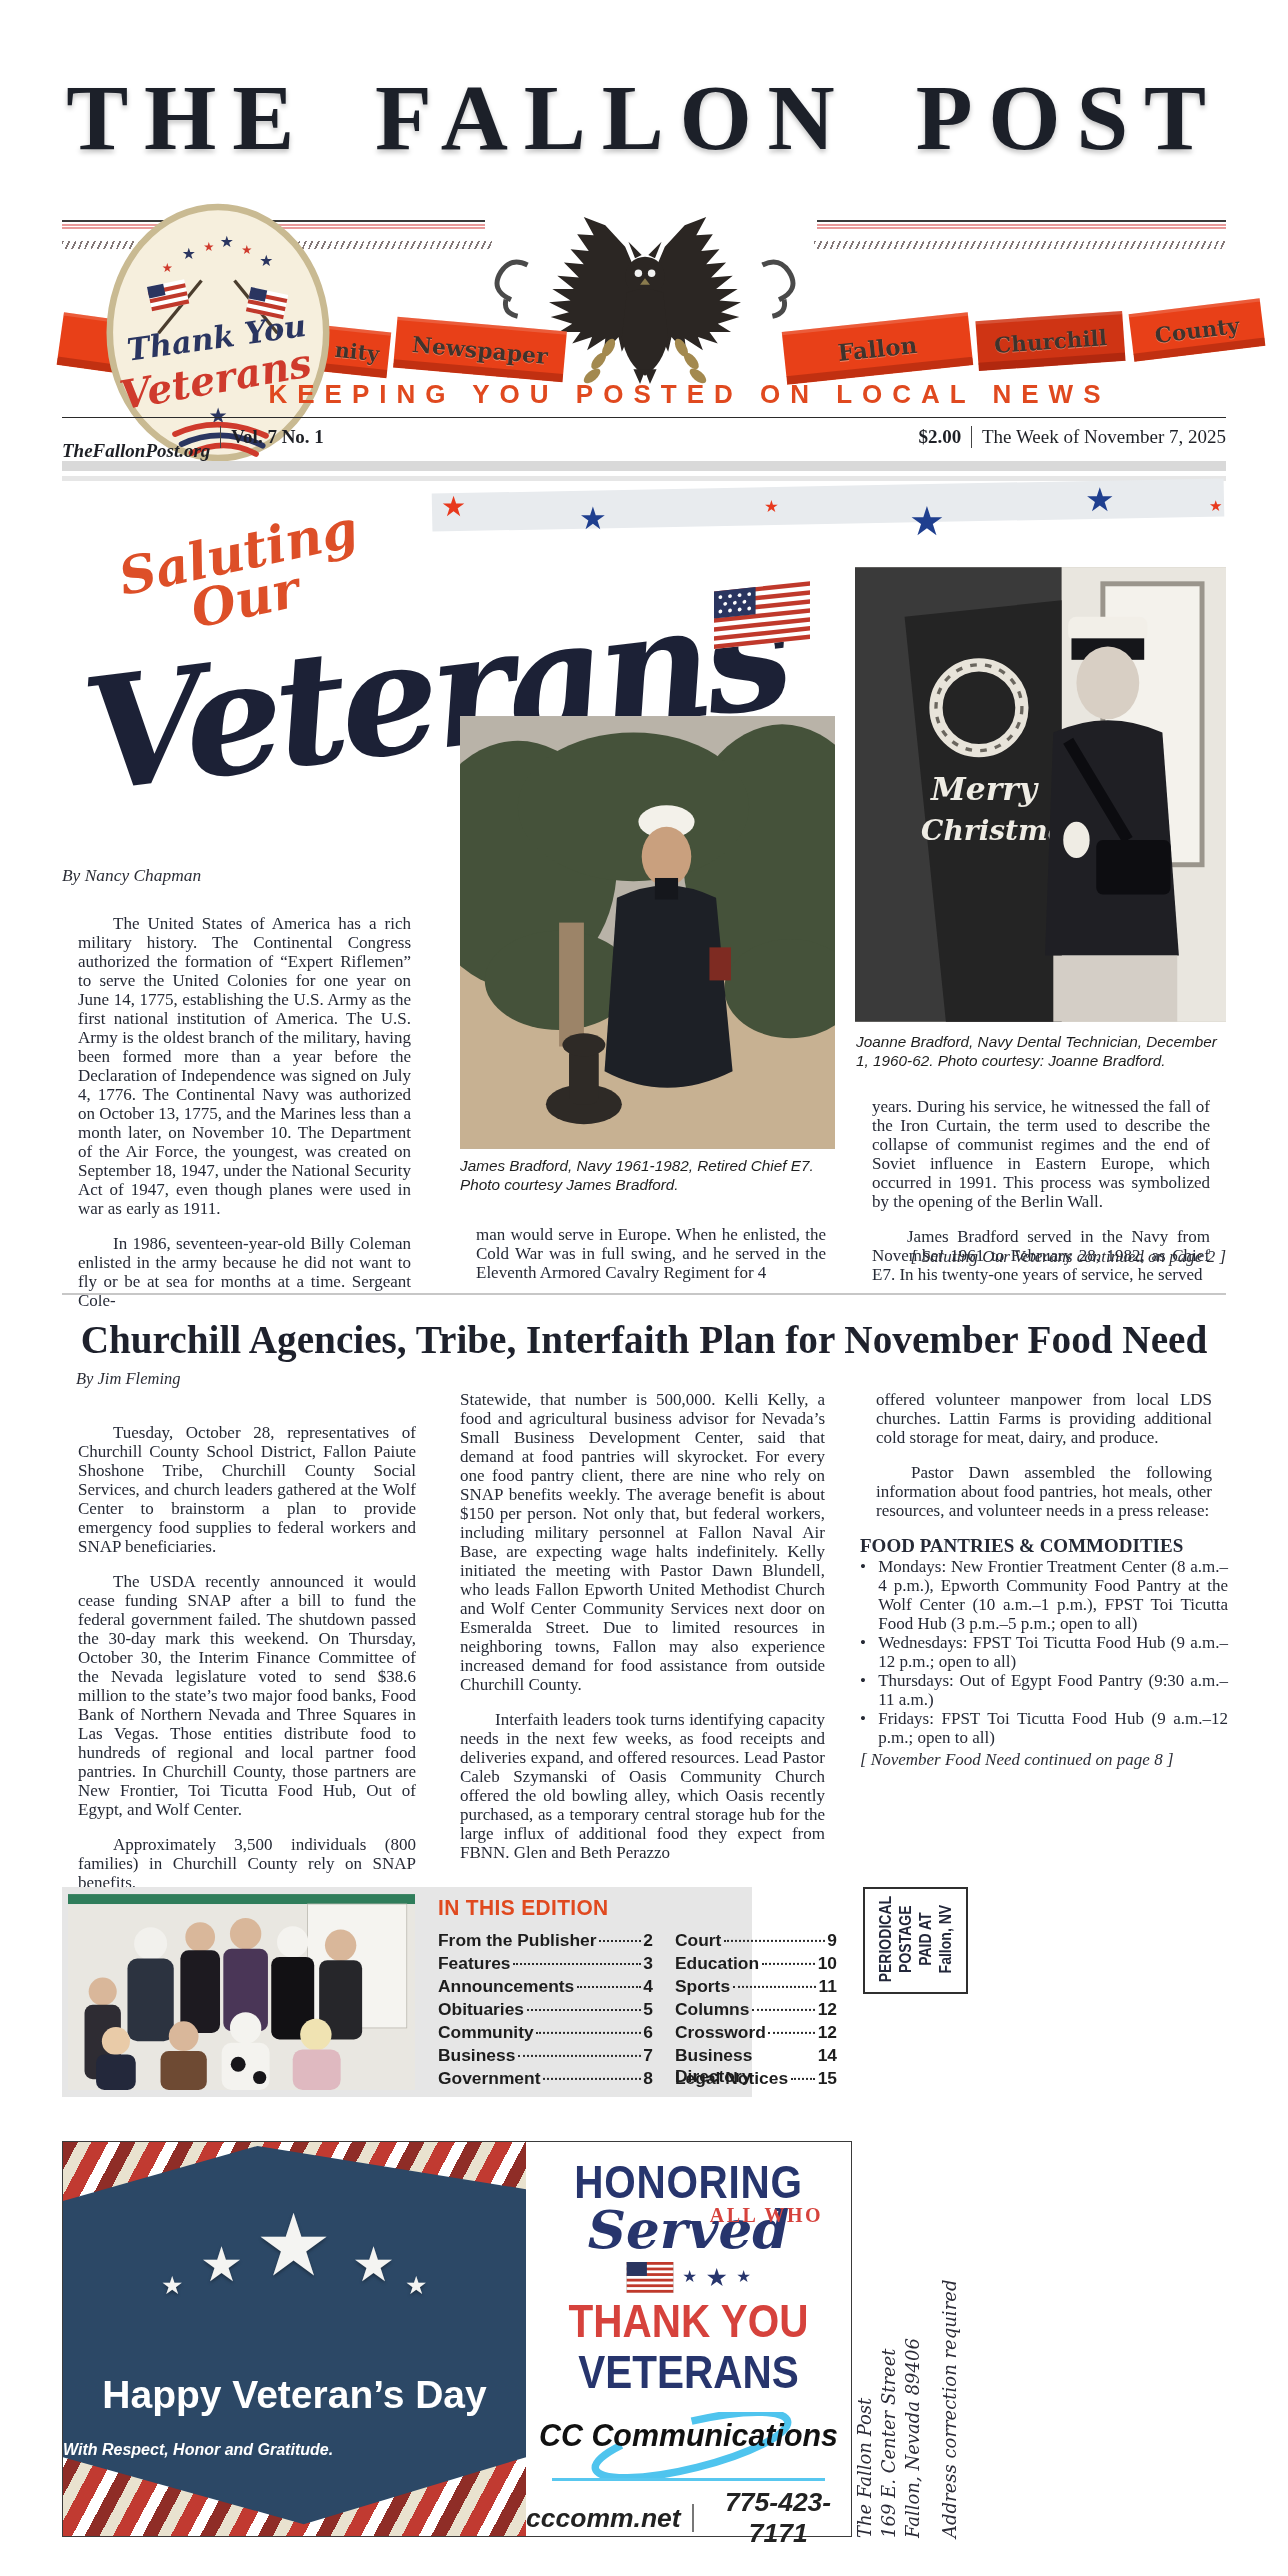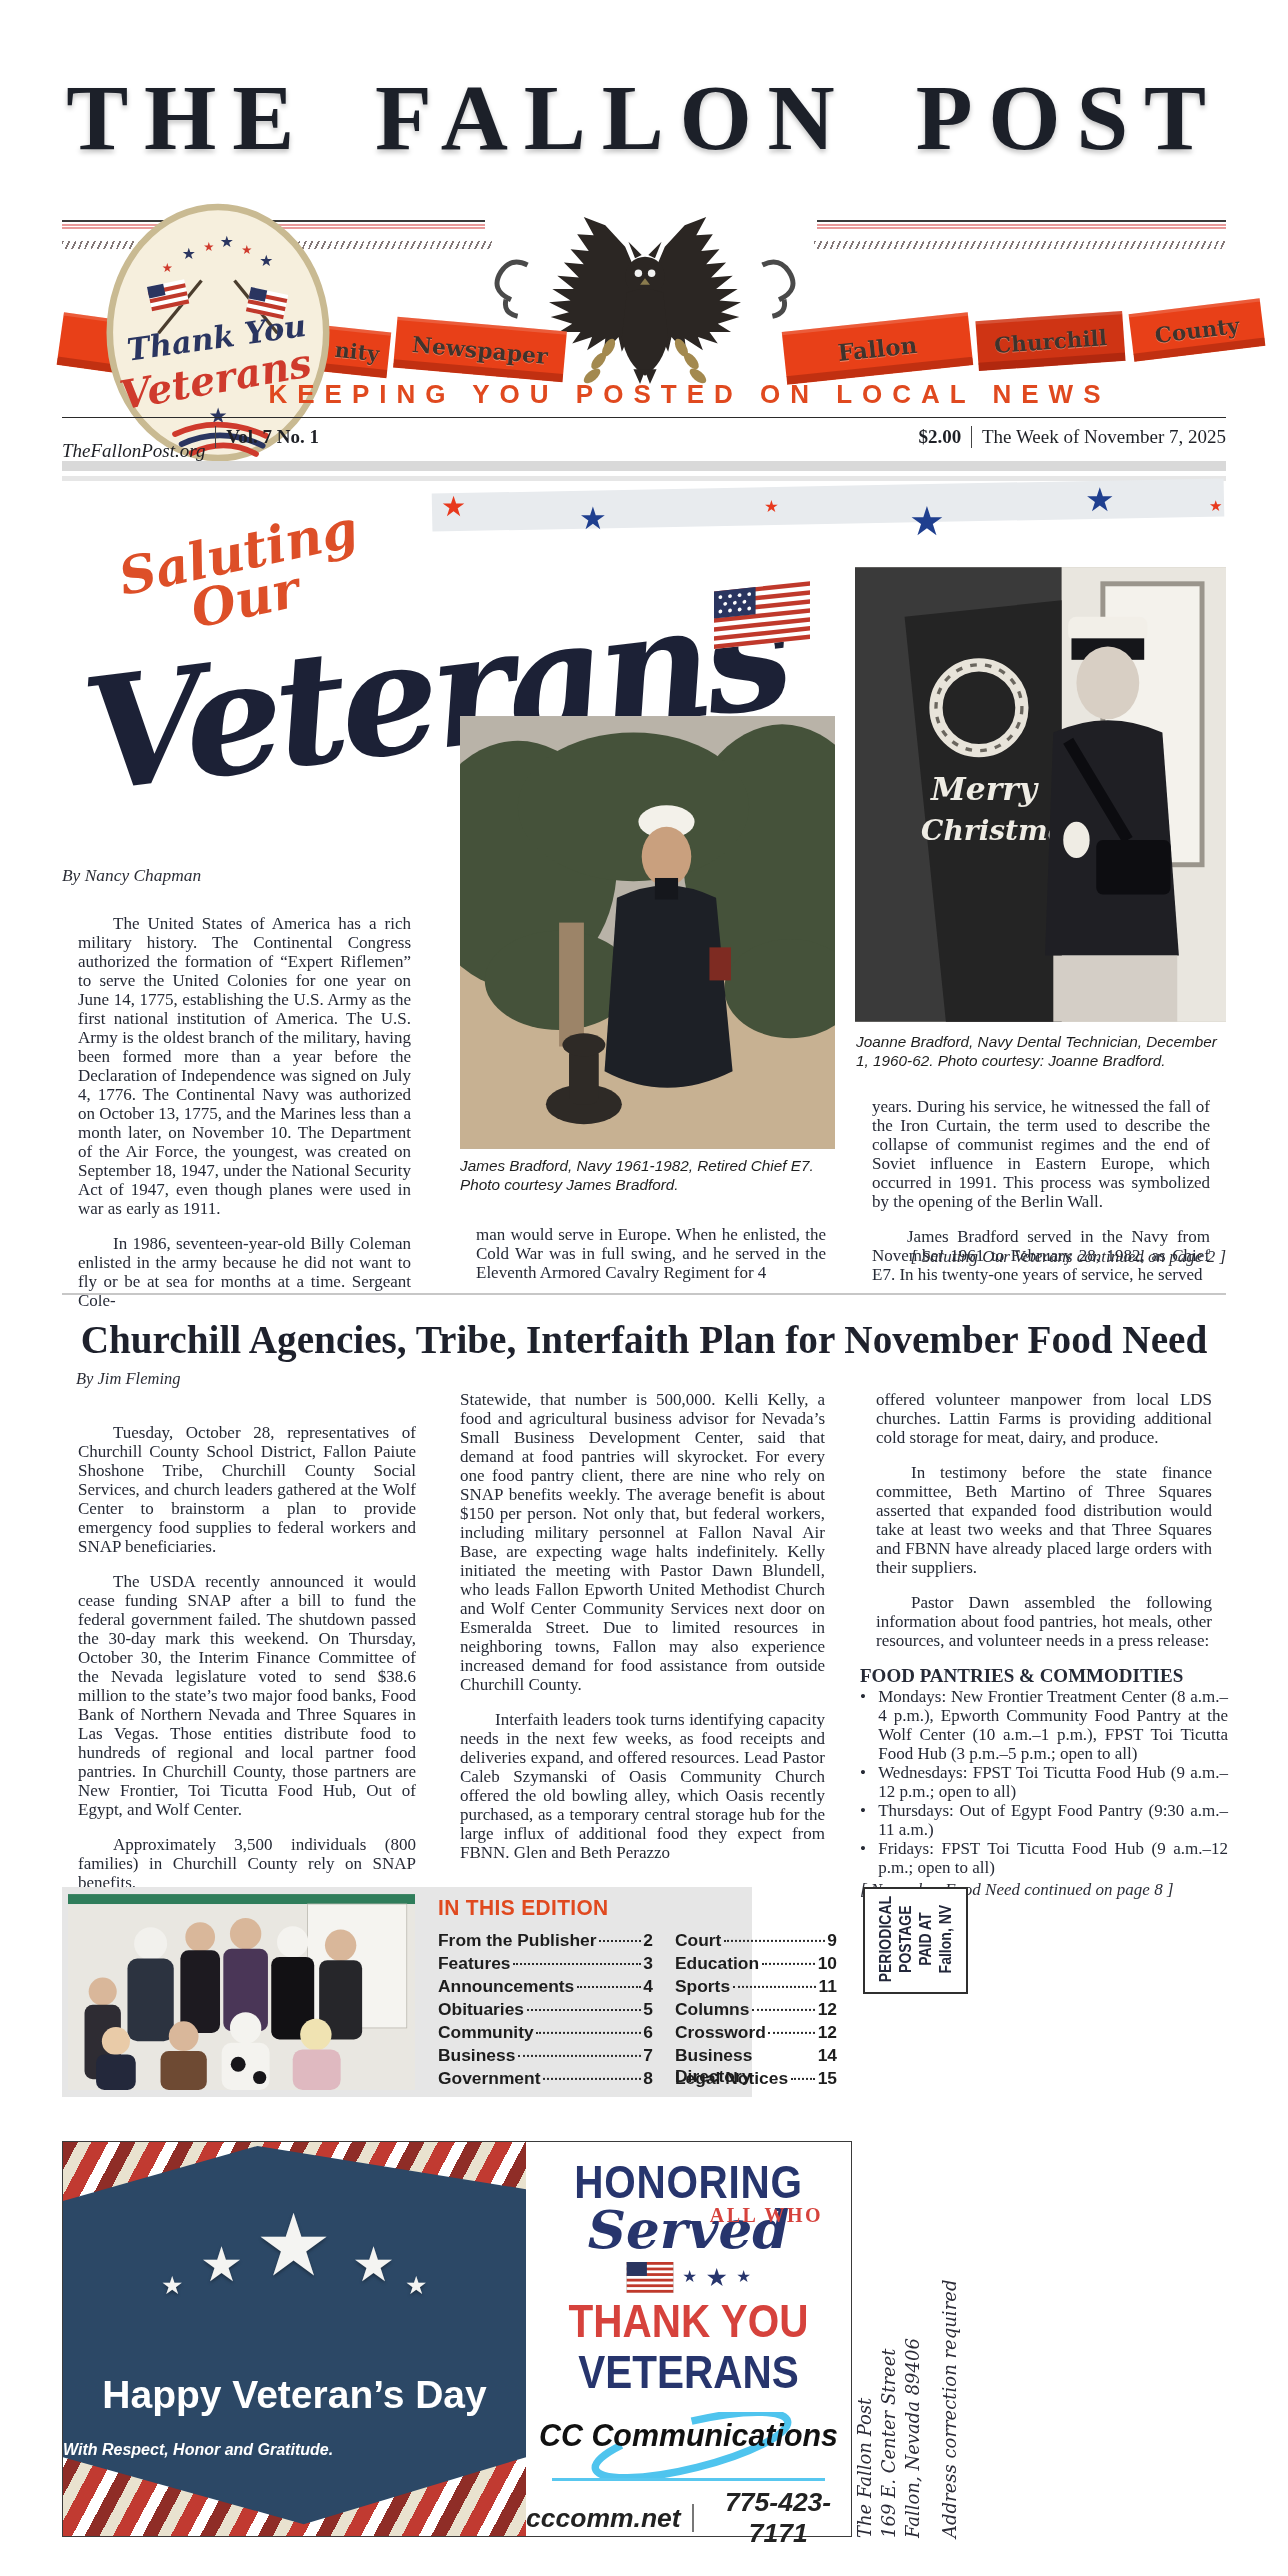--- a/index.html
+++ b/index.html
@@ -16,21 +16,21 @@
   .hatch{top:241px;height:8.3px;opacity:.75;
     background:repeating-linear-gradient(115deg,#5a4a4a 0 1.7px,transparent 1.7px 5.8px);}
   .ribbon{position:absolute;background:#e84018;box-shadow:inset 0 -8.3px 0 rgba(120,20,5,.35),inset 0 3.3px 0 rgba(255,255,255,.15);
     display:flex;align-items:center;justify-content:center;
     font-family:"DejaVu Serif",serif;font-weight:bold;color:#40332c;text-shadow:0 0.8px 0 rgba(255,240,220,.4);}
   .tagline{left:91px;top:379px;width:1197px;text-align:center;color:#e0491f;
     font-family:"Liberation Sans",sans-serif;font-weight:bold;font-size:26px;letter-spacing:10px;}
   .infobar{left:62px;top:417px;width:1164px;height:38px;border-top:1.7px solid #2a2a2a;
     display:flex;align-items:center;justify-content:space-between;font-size:19px;color:#1e2026;}
   .info-left,.info-right{display:flex;align-items:center;gap:10px;}
-  .site{font-style:italic;font-weight:normal;margin-top:28px;}
+  .site{font-style:italic;font-weight:bold;margin-top:28px;}
   .issue,.price{font-weight:bold;}
   .vsep{width:0.8px;height:21.5px;background:#444;}
   .gray-band1{left:62px;top:461px;width:1164px;height:10px;background:#d9d9d9;}
   .gray-band2{left:62px;top:476px;width:1164px;height:5px;background:#e6e6e6;}
 
   
   .starband{left:432px;top:486px;width:792px;height:38px;background:#e8ebee;transform:rotate(-1.1deg);}
   .bstar{position:absolute;line-height:1;font-family:"DejaVu Sans",sans-serif;}
   .kicker{left:122px;top:529px;color:#dd4f28;transform:rotate(-12deg);
     font-family:"DejaVu Serif",serif;font-style:italic;font-weight:bold;font-size:51px;line-height:.92;}
@@ -343,21 +343,20 @@
     <p>Approximately 3,500 individuals (800 families) in Churchill County rely on SNAP benefits.</p>
   </div>
 
   <div class="abs bodycol" style="left:444px;top:1374px;width:397px;">
     <p style="text-indent:0;">Statewide, that number is 500,000.  Kelli Kelly, a food and agricultural business advisor for Nevada’s Small Business Development Center, said that demand at food pantries will skyrocket. For every one food pantry client, there are nine who rely on SNAP benefits weekly. The average benefit is about $150 per person.  Not only that, but federal workers, including military personnel at Fallon Naval Air Base, are expecting wage halts indefinitely. Kelly initiated the meeting with Pastor Dawn Blundell, who leads Fallon Epworth United Methodist Church and Wolf Center Community Services next door on Esmeralda Street. Due to limited resources in neighboring towns, Fallon may also experience increased demand for food assistance from outside Churchill County.</p>
     <p>Interfaith leaders took turns identifying capacity needs in the next few weeks, as food receipts and deliveries expand, and offered resources. Lead Pastor Caleb Szymanski of Oasis Community Church offered the old bowling alley, which Oasis recently purchased, as a temporary central storage hub for the large influx of additional food they expect from FBNN.  Glen and Beth Perazzo</p>
   </div>
 
   <div class="abs bodycol" style="left:860px;top:1374px;width:368px;">
     <p style="text-indent:0;">offered volunteer manpower from local LDS churches. Lattin Farms is providing additional cold storage for meat, dairy, and produce.</p>
-    <p>In testimony before the state finance committee, Beth Martino of Three Squares asserted that expanded food distribution would take at least two weeks and that Three Squares and FBNN have already placed large orders with their suppliers.</p>
     <p>Pastor Dawn assembled the following information about food pantries, hot meals, other resources, and volunteer needs in a press release:</p>
     <div class="subhead">FOOD PANTRIES &amp; COMMODITIES</div>
     <ul class="pantry">
       <li>
           <span class="b">•</span>
           <span>Mondays: New Frontier Treatment Center (8 a.m.–4 p.m.), Epworth Community Food Pantry at the Wolf Center (10 a.m.–1 p.m.), FPST Toi Ticutta Food Hub (3 p.m.–5 p.m.; open to all)</span>
         </li>
       <li>
           <span class="b">•</span>
           <span>Wednesdays: FPST Toi Ticutta Food Hub (9 a.m.–12 p.m.; open to all)</span>

